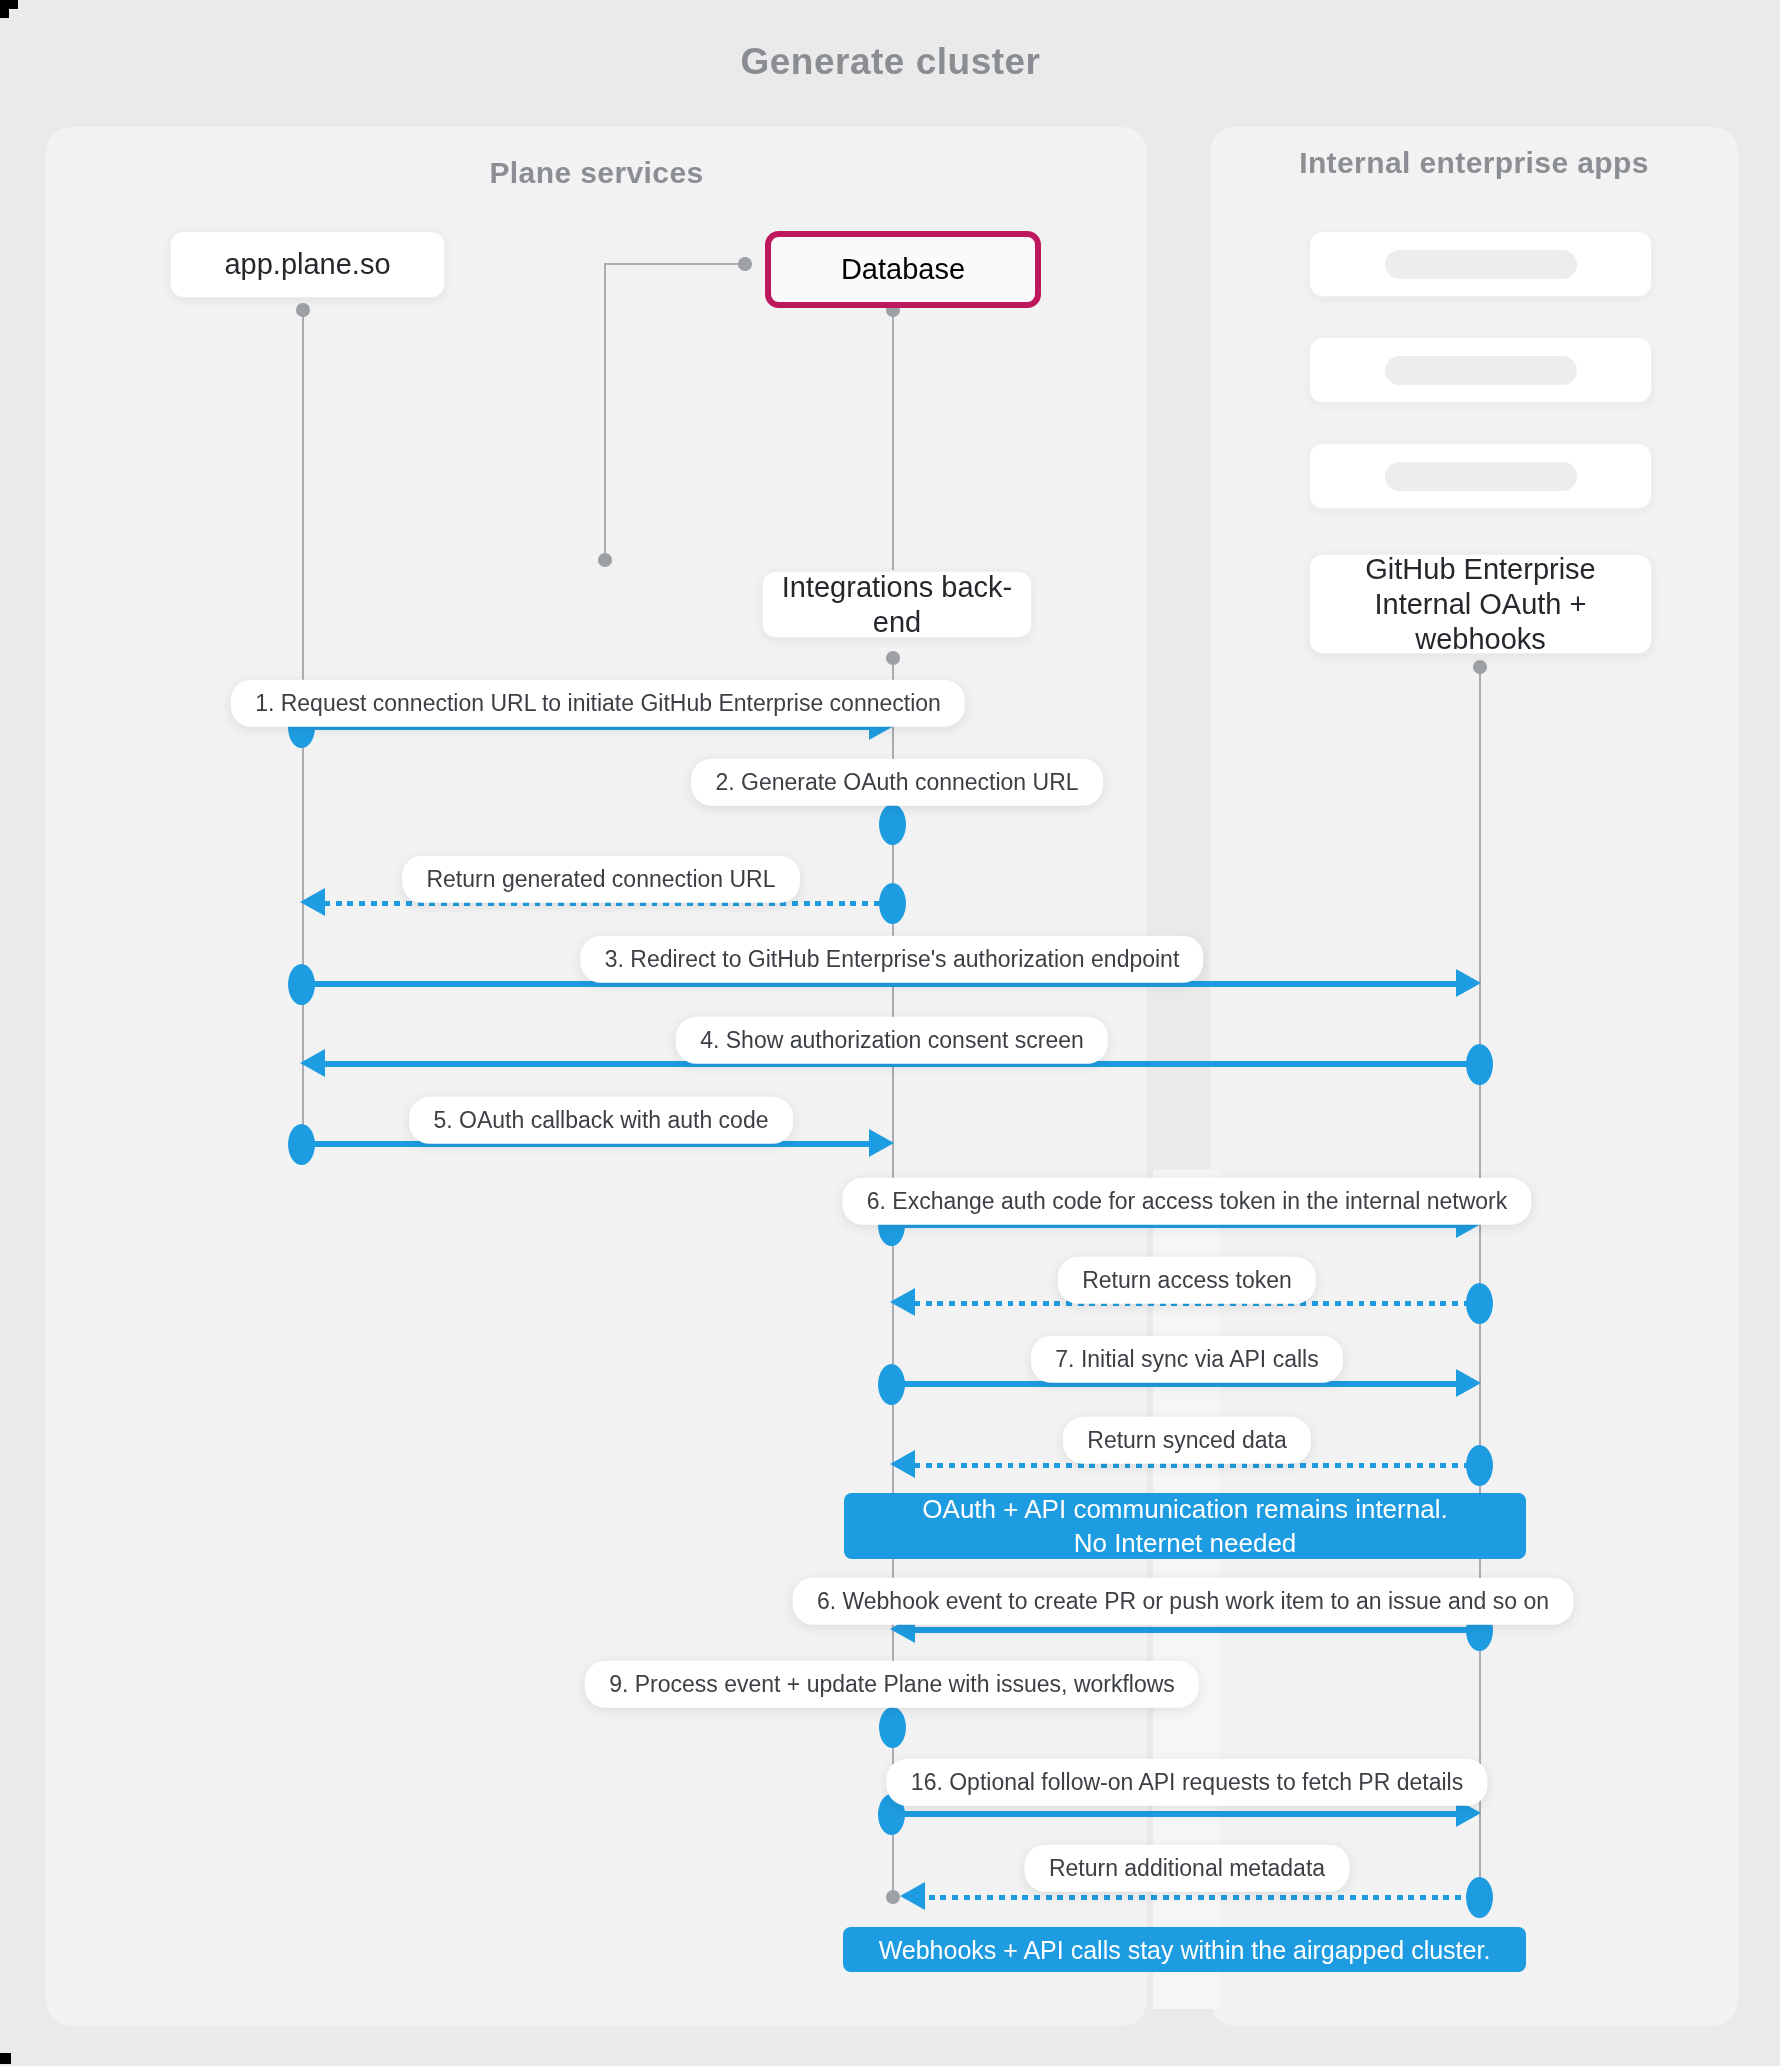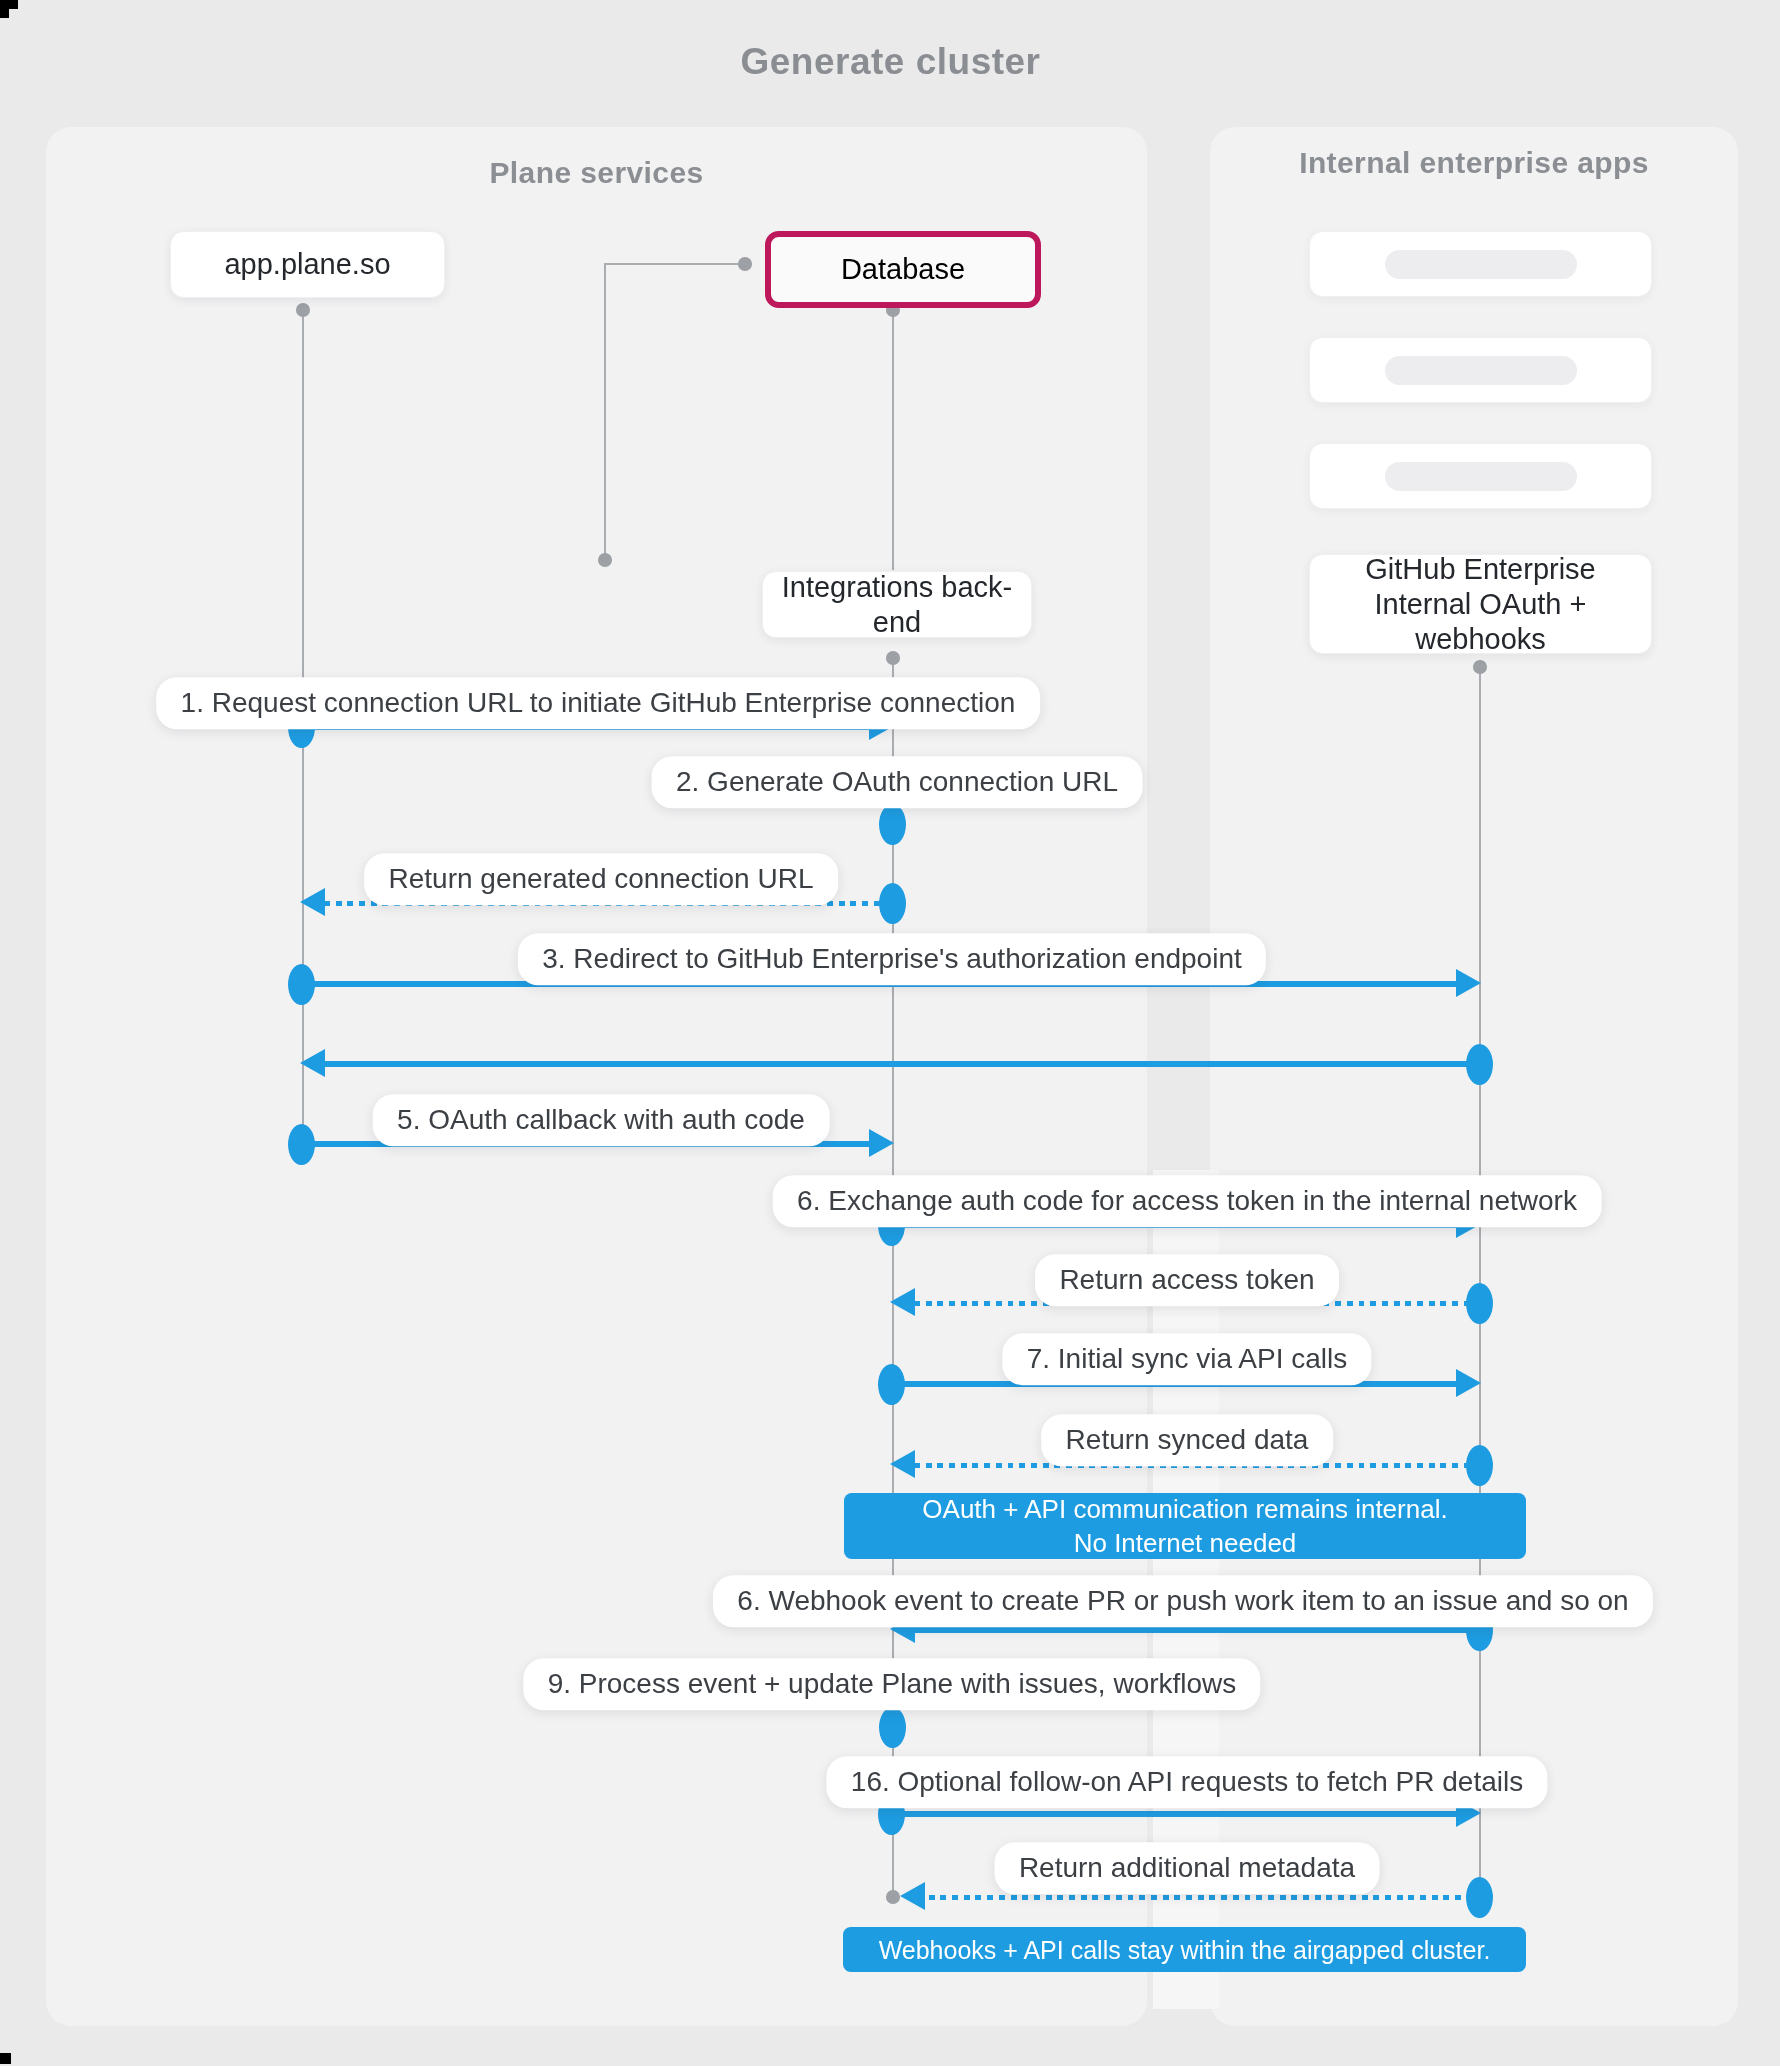--- a/index.html
+++ b/index.html
@@ -36,21 +36,21 @@
     border:1px solid #f0f0f2; box-shadow:0 2.9px 9.8px rgba(32,33,36,.07); }
   .node-light { background:#f8f8f9; color:#000000; font-weight:400; border:6px solid #be185d; }
 
   .ph-card { position:absolute; left:1309px; width:341px; height:64px; background:#ffffff; border-radius:13.7px;
     border:1px solid #f0f0f2; box-shadow:0 2.9px 9.8px rgba(32,33,36,.05); z-index:4;
     display:flex; align-items:center; justify-content:center; }
   .ph-pill { width:192px; height:29px; border-radius:14.6px; background:#ededef; }
 
   .msg-label {
     position:absolute; transform:translate(-50%,-50%); white-space:nowrap; z-index:6;
-    background:#ffffff; border-radius:20.5px; padding:9.8px 24.4px; font-size:28px; color:#3c4045;
+    background:#ffffff; border-radius:20.5px; padding:9.8px 24.4px; font-size:23px; color:#3c4045;
     box-shadow:0 2.9px 11.7px rgba(32,33,36,.10);
   }
   .arrow { position:absolute; height:0; z-index:5; }
   .a-line { position:absolute; top:-2.9px; height:5.9px; background:#1e9ce1; }
   .a-dash { position:absolute; top:-2px; height:4.9px;
     background:repeating-linear-gradient(90deg,#1e9ce1 0 5.9px, transparent 5.9px 11.7px); }
   .a-dot { position:absolute; width:27px; height:41px; border-radius:50%; background:#1e9ce1; top:-20.5px; }
   .a-dot.at-left  { left:-13.7px; } .a-dot.at-right { right:-13.7px; }
   .a-head-r { position:absolute; right:-2px; top:-14.6px; width:0; height:0;
     border-top:14.6px solid transparent; border-bottom:14.6px solid transparent; border-left:25px solid #1e9ce1; }
@@ -136,20 +136,21 @@
     <div class="a-head-l"></div>
   </div>
 
   <div class="msg-label" style="left:892px; top:959px;">3. Redirect to GitHub Enterprise's authorization endpoint</div>
   <div class="arrow" style="left:302px; top:984px; width:1177px;">
     <div class="a-dot at-left"></div>
     <div class="a-line" style="left:2px; right:19.5px;"></div>
     <div class="a-head-r"></div>
   </div>
 
+  <div class="msg-label" style="left:892px; top:1040px;">4. Show authorization consent screen</div>
   <div class="arrow" style="left:302px; top:1064px; width:1177px;">
     <div class="a-dot at-right"></div>
     <div class="a-line" style="left:21.5px; right:2px;"></div>
     <div class="a-head-l"></div>
   </div>
 
   <div class="msg-label" style="left:601px; top:1120px;">5. OAuth callback with auth code</div>
   <div class="arrow" style="left:302px; top:1144px; width:590px;">
     <div class="a-dot at-left"></div>
     <div class="a-line" style="left:2px; right:19.5px;"></div>

